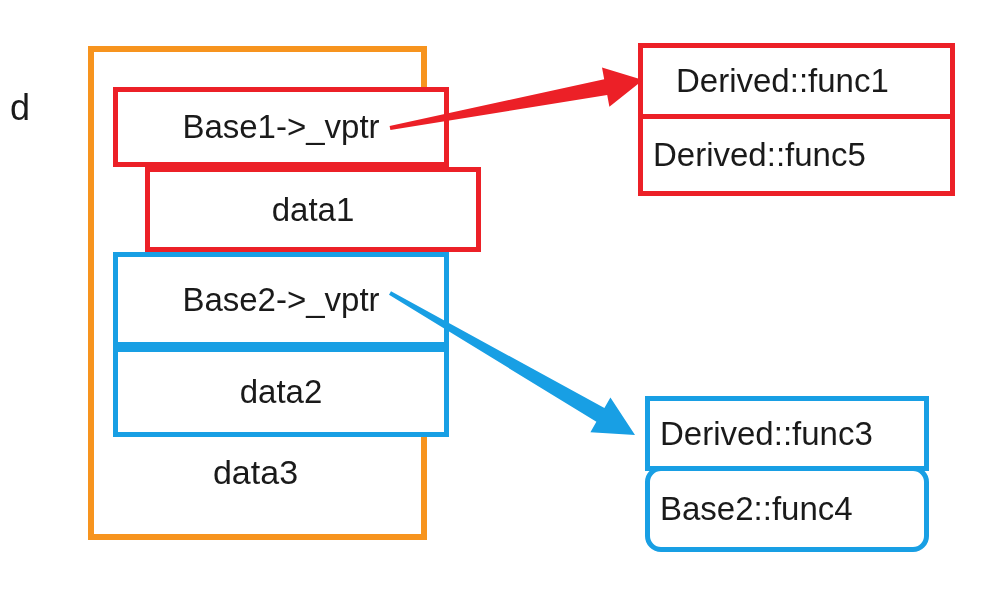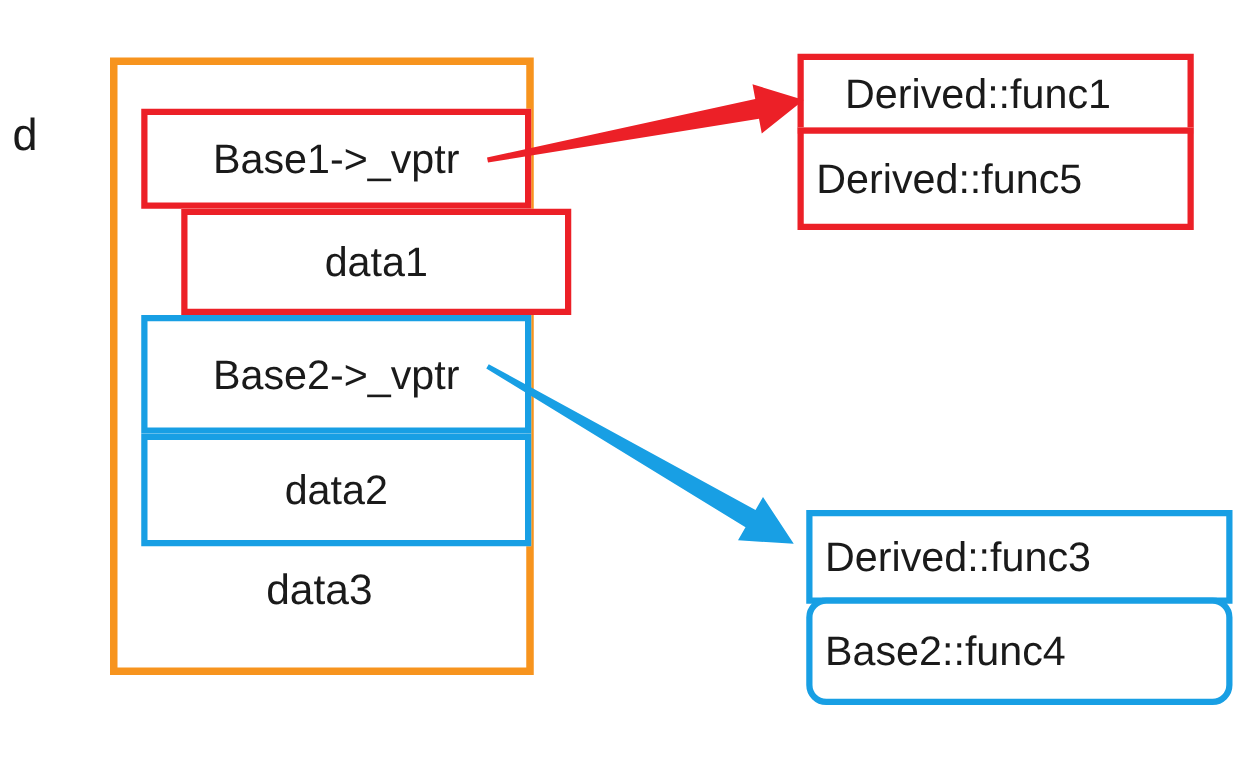--- a/index.html
+++ b/index.html
@@ -29,21 +29,21 @@
     width: 339px;
     height: 494px;
     border: 6px solid var(--orange, #F7941E);
     box-sizing: border-box;
     background: transparent;
   }
 
   .cell {
     position: absolute;
     left: 113px;
-    width: 312px;
+    width: 336px;
     box-sizing: border-box;
     display: flex;
     align-items: center;
     justify-content: center;
     font-size: 33px;
     background: #ffffff;
   }
   .cell.red  { border: 5px solid var(--red, #EC2027); }
   .cell.blue { border: 5px solid var(--blue, #189FE4); }
   .cell.c1 { top: 87px;  height: 80px; }
@@ -58,35 +58,35 @@
     width: 285px;
     height: 44px;
     display: flex;
     align-items: center;
     justify-content: center;
     font-size: 34px;
   }
 
   .vtable { position: absolute; }
   .vtable.red-vt  { left: 638px; top: 43px;  width: 317px; }
-  .vtable.blue-vt { left: 645px; top: 408px; width: 341px; }
+  .vtable.blue-vt { left: 645px; top: 396px; width: 284px; }
 
   .vcell {
     box-sizing: border-box;
     width: 100%;
     display: flex;
     align-items: center;
     padding-left: 10px;
     font-size: 33px;
     background: #ffffff;
   }
   .vcell + .vcell { margin-top: -5px; }
   .vcell.red  { border: 5px solid var(--red, #EC2027); }
   .vcell.blue { border: 5px solid var(--blue, #189FE4); }
-  .red-vt .vcell:nth-child(1) { height: 64px; padding-left: 33px; }
+  .red-vt .vcell:nth-child(1) { height: 76px; padding-left: 33px; }
   .red-vt .vcell:nth-child(2) { height: 82px; }
   .red-vt .vcell:nth-child(3) { height: 117px; }
   .blue-vt .vcell:nth-child(1) { height: 75px; }
   .blue-vt .vcell:nth-child(2) { height: 86px; border-radius: 16px; }
 
   .arrows {
     position: absolute;
     left: 0; top: 0;
     width: 1000px;
     height: 606px;

